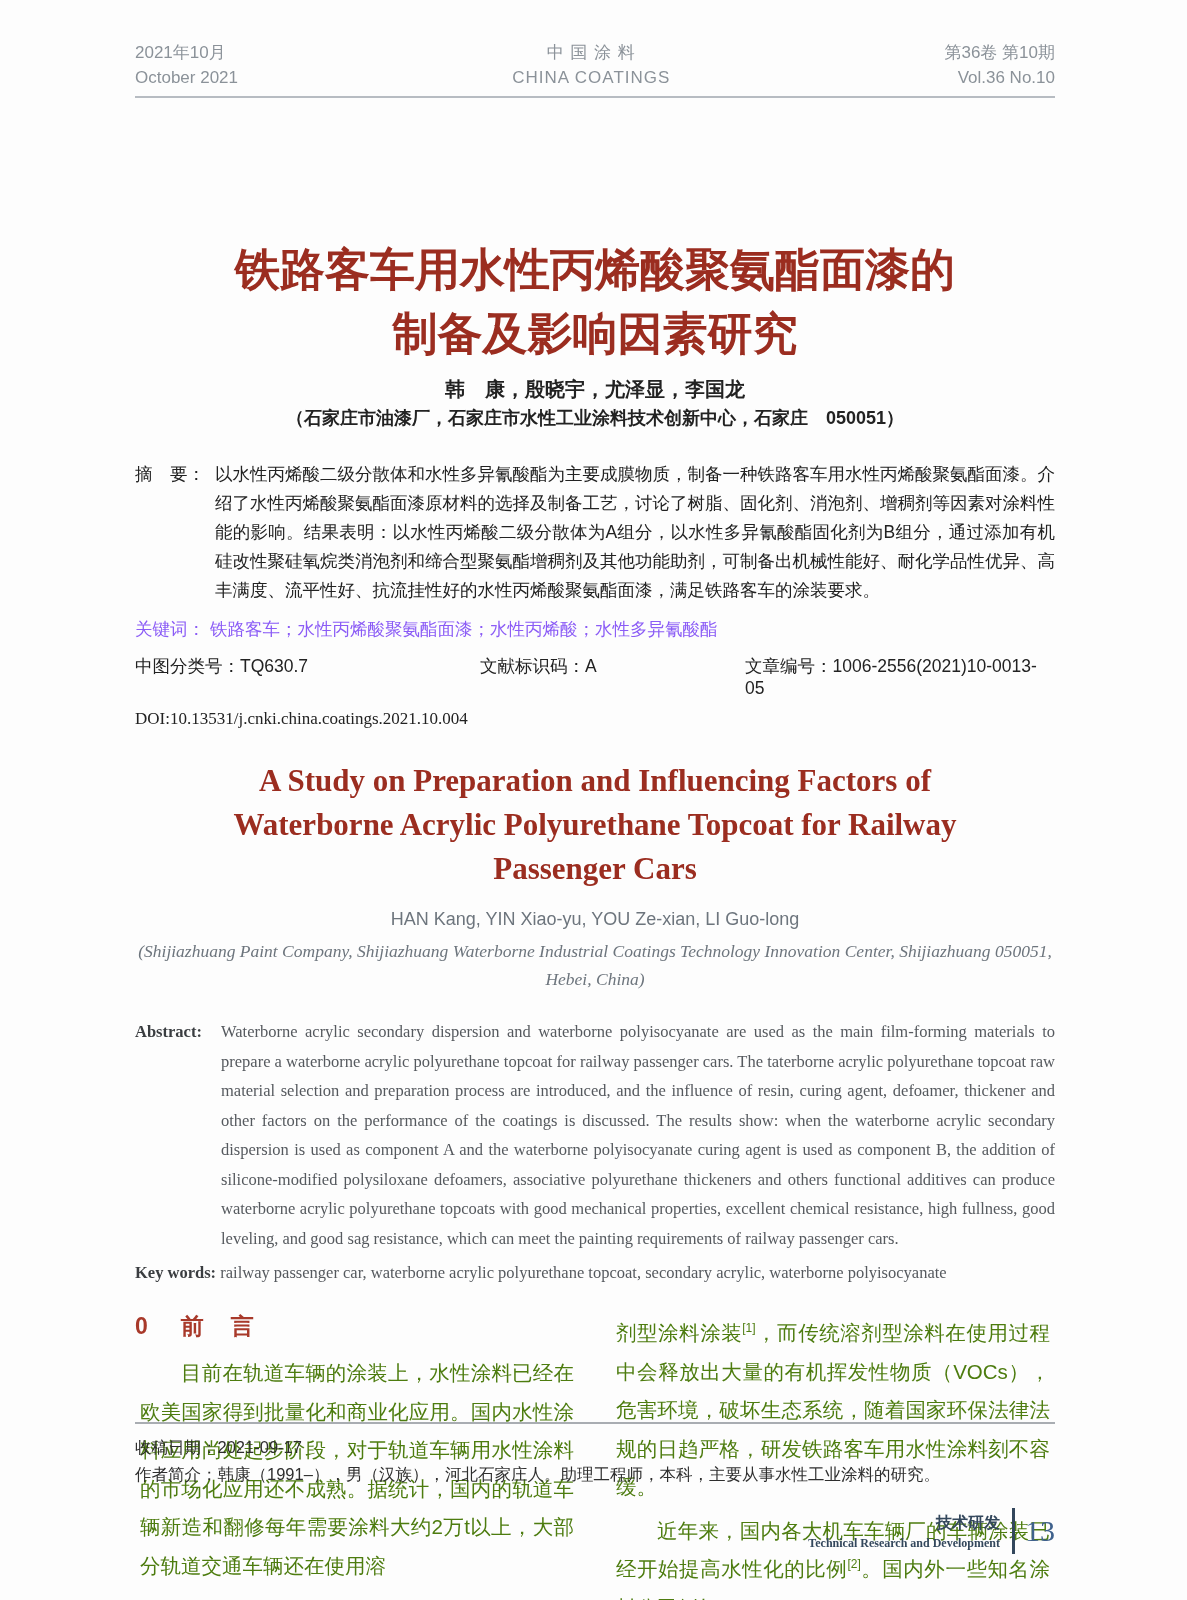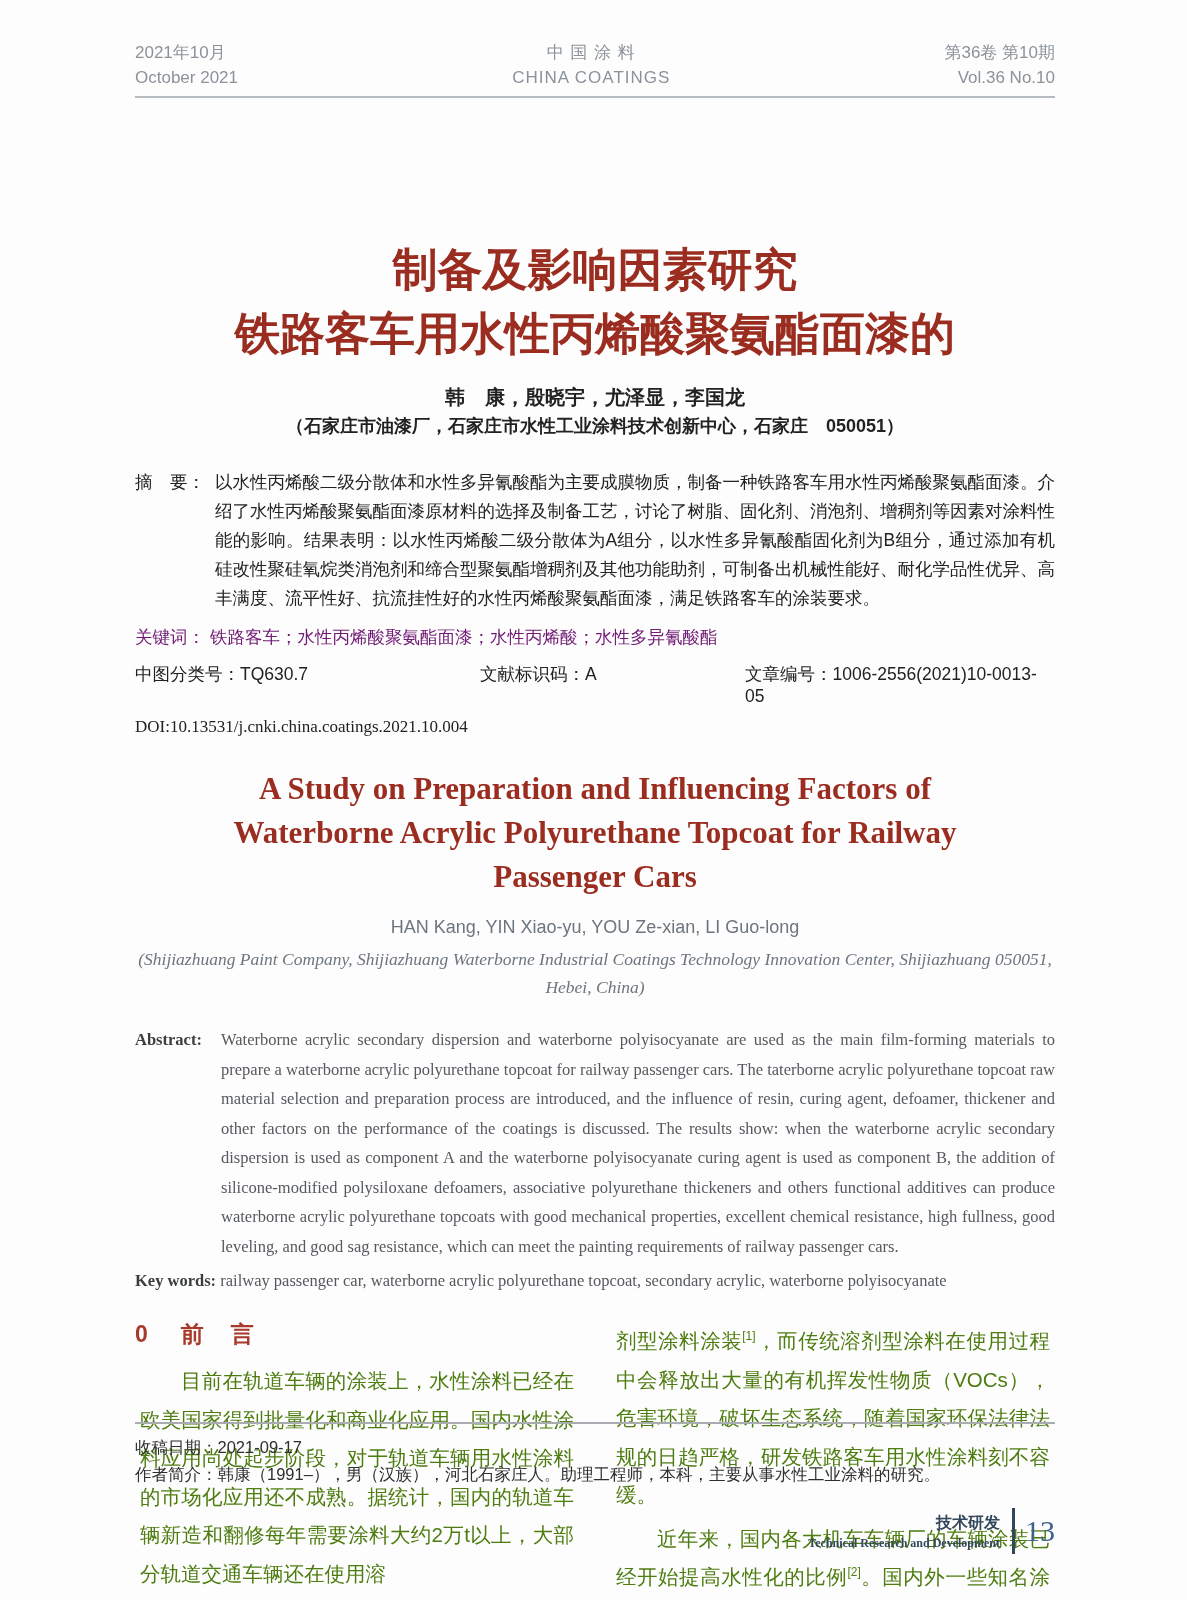--- a/index.html
+++ b/index.html
@@ -24,29 +24,29 @@
   .jh-center { text-align:center; letter-spacing:1px; }
   .jh-right { text-align:right; }
   .header-rule { border:none; border-top:2px solid #b7bcc2; margin:6px 0 0 0; }
 
   
   .title-cn {
     margin-top:140px; text-align:center;
     color:#9b2d20; font-weight:bold;
     font-size:45px; line-height:64px;
   }
-  .authors-cn { margin-top:18px; text-align:center; font-size:20px; font-weight:bold; color:#222; }
+  .authors-cn { margin-top:10px; text-align:center; font-size:20px; font-weight:bold; color:#222; }
   .affiliation-cn { margin-top:3px; text-align:center; font-size:18px; font-weight:bold; color:#222; }
 
   
   .abstract-cn { margin-top:30px; display:flex; font-size:17.5px; line-height:29px; color:#222; }
   .abstract-cn .label { flex:0 0 80px; white-space:nowrap; }
   .abstract-cn .text { flex:1; text-align:justify; }
 
-  .keywords-cn { margin-top:12px; font-size:17.5px; color:#701a75; }
+  .keywords-cn { margin-top:12px; font-size:17.5px; color:#8b5cf6; }
   .meta-row { margin-top:13px; display:flex; font-size:17.5px; color:#222; }
   .meta-clc { width:345px; }
   .meta-doc { width:265px; }
   .meta-id { flex:1; }
   .doi-line { margin-top:10px; font-family:"Liberation Serif", serif; font-size:17px; color:#222; }
 
   
   .title-en {
     margin-top:30px; text-align:center;
     color:#9b2d20; font-weight:bold;
@@ -124,22 +124,22 @@
         <div>CHINA COATINGS</div>
       </div>
       <div class="jh-right">
         <div>第36卷 第10期</div>
         <div>Vol.36  No.10</div>
       </div>
     </div>
     <hr class="header-rule">
 
     <div class="title-cn">
+      <div>铁路客车用水性丙烯酸聚氨酯面漆的</div>
       <div>制备及影响因素研究</div>
-      <div>铁路客车用水性丙烯酸聚氨酯面漆的</div>
     </div>
     <div class="authors-cn">韩　康，殷晓宇，尤泽显，李国龙</div>
     <div class="affiliation-cn">（石家庄市油漆厂，石家庄市水性工业涂料技术创新中心，石家庄　050051）</div>
 
     <div class="abstract-cn">
       <div class="label">摘　要：</div>
       <div class="text">以水性丙烯酸二级分散体和水性多异氰酸酯为主要成膜物质，制备一种铁路客车用水性丙烯酸聚氨酯面漆。介绍了水性丙烯酸聚氨酯面漆原材料的选择及制备工艺，讨论了树脂、固化剂、消泡剂、增稠剂等因素对涂料性能的影响。结果表明：以水性丙烯酸二级分散体为A组分，以水性多异氰酸酯固化剂为B组分，通过添加有机硅改性聚硅氧烷类消泡剂和缔合型聚氨酯增稠剂及其他功能助剂，可制备出机械性能好、耐化学品性优异、高丰满度、流平性好、抗流挂性好的水性丙烯酸聚氨酯面漆，满足铁路客车的涂装要求。</div>
     </div>
 
     <div class="keywords-cn">

